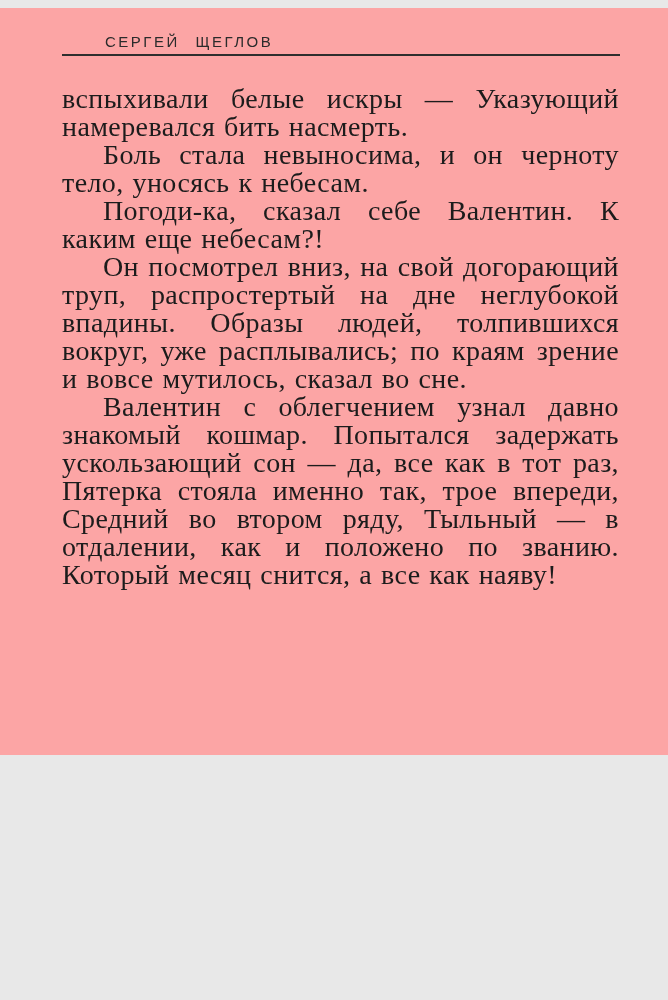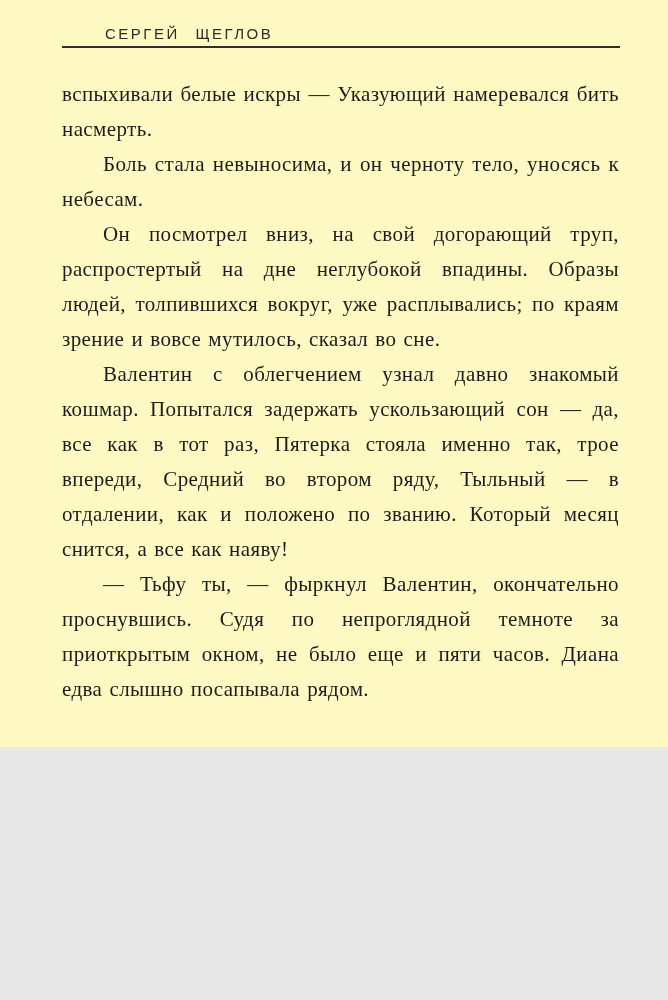--- a/index.html
+++ b/index.html
@@ -4,22 +4,22 @@
 <style>
   html, body {
     margin: 0;
     padding: 0;
     background: #e8e8e8;
   }
   .page {
     position: relative;
     width: 668px;
     height: 747px;
-    margin: 0 auto;
-    background: #fef9c3;
+    margin: 8px auto;
+    background: #fca5a5;
     overflow: hidden;
     font-family: "Liberation Serif", "DejaVu Serif", serif;
     color: #1e1e1e;
   }
   .running-head {
     position: absolute;
     left: 105px;
     top: 25px;
     font-family: "Liberation Sans", "DejaVu Sans", sans-serif;
     font-size: 15px;
@@ -35,22 +35,22 @@
     top: 46px;
     width: 558px;
     height: 2px;
     background: #2e2e2e;
   }
   .body-text {
     position: absolute;
     left: 62px;
     top: 77px;
     width: 557px;
-    font-size: 21px;
-    line-height: 35px;
+    font-size: 28px;
+    line-height: 28px;
     text-align: justify;
     letter-spacing: 0.4px;
     word-spacing: 1.5px;
     color: #1c1c1c;
   }
   .body-text p {
     margin: 0;
     padding: 0;
   }
   .body-text p.indent {
@@ -69,20 +69,20 @@
 
 <div class="page">
 
   <div class="running-head">СЕРГЕЙ ЩЕГЛОВ</div>
 
   <div class="head-rule"></div>
 
   <div class="body-text">
       <p class="">вспыхивали белые искры — Указующий намеревался бить насмерть.</p>
       <p class="indent">Боль стала невыносима, и он черноту тело, уносясь к небесам.</p>
+      <p class="indent">Погоди-ка, сказал себе Валентин. К каким еще небесам?!</p>
       <p class="indent">Он посмотрел вниз, на свой догорающий труп, распростертый на дне неглубокой впадины. Образы людей, толпившихся вокруг, уже расплывались; по краям зрение и вовсе мутилось, сказал во сне.</p>
       <p class="indent">Валентин с облегчением узнал давно знакомый кошмар. Попытался задержать ускользающий сон — да, все как в тот раз, Пятерка стояла именно так, трое впереди, Средний во втором ряду, Тыльный — в отдалении, как и положено по званию. Который месяц снится, а все как наяву!</p>
-      <p class="indent">— Тьфу ты, — фыркнул Валентин, окончательно проснувшись. Судя по непроглядной темноте за приоткрытым окном, не было еще и пяти часов. Диана едва слышно посапывала рядом.</p>
     </div>
 
   <div class="page-number">6</div>
 
 </div>
 
 </body></html>

